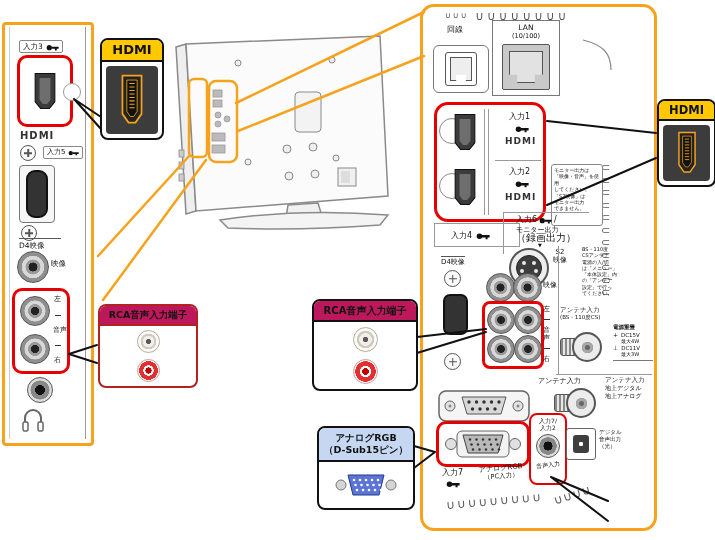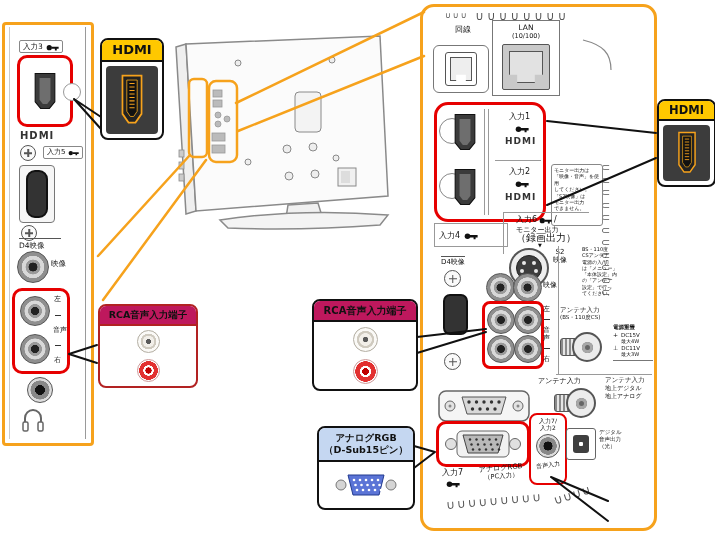--- a/index.html
+++ b/index.html
@@ -125,21 +125,21 @@
 ⊂
 ⊂
 ⊂
 ⊂
 ⊂
 ⊂
 ⊂
 ⊂
 ⊂</span>
 
-    <div class="abs t" style="left:24px;top:18px;margin-left:8px;">回線</div>
+    <div class="abs t" style="left:24px;top:18px;">回線</div>
     <div class="abs" style="left:10px;top:38px;width:54px;height:46px;border:1.5px solid #777;border-radius:6px;display:flex;align-items:center;justify-content:center;">
       <div style="width:30px;height:32px;border:1.5px solid #555;border-radius:3px;background:#fff;display:flex;align-items:center;justify-content:center;">
         <div style="width:20px;height:22px;background:#eee;border:1px solid #555;clip-path:polygon(0 0,100% 0,100% 100%,72% 100%,72% 74%,28% 74%,28% 100%,0 100%);"></div>
       </div>
     </div>
 
     <div class="abs" style="left:69px;top:13px;width:66px;height:74px;border:1.5px solid #777;border-radius:0;text-align:center;">
       <div class="t" style="font-size:7.5px;margin-top:2px;">LAN</div>
       <div class="t" style="font-size:6.5px;">(10/100)</div>
       <div style="width:46px;height:44px;margin:3px auto 0;background:#c9c9c9;border:1.5px solid #555;border-radius:2px;display:flex;align-items:center;justify-content:center;">
@@ -175,21 +175,21 @@
       <span class="abs t" style="left:68px;top:88px;font-size:9px;font-weight:bold;letter-spacing:1px;color:#333;">HDMI</span>
     </div>
 
     <div class="abs pre" style="left:128px;top:157px;width:46px;height:56px;border:1px solid #888;border-radius:3px;padding:2px;font-size:5px;line-height:6.4px;background:#fff;">モニター出力は
 「映像・音声」を使用
 してください。
 「S2映像」は
 モニター出力
 できません。</div>
 
-    <div class="abs" style="left:11px;top:216px;width:68px;height:22px;border:1px solid #999;display:flex;align-items:center;gap:4px;padding-left:4px;">
+    <div class="abs" style="left:11px;top:216px;width:68px;height:22px;border:1px solid #999;display:flex;align-items:center;gap:4px;padding-left:16px;">
       <span class="t">入力4</span>
       <svg width="14" height="9" viewBox="0 0 18 11">
           <circle cx="4.5" cy="6.5" r="3.6" fill="#111"></circle>
           <path d="M7.5 5h10v3h-2.6v2.2h-2.6V8H7.5z" fill="#111"></path>
         </svg>
     </div>
     <div class="abs" style="left:80px;top:205px;width:86px;height:42px;border-top:1px solid #999;border-left:1px solid #999;padding-left:12px;box-sizing:border-box;">
       <div class="row" style="gap:2px;margin-top:2px;">
         <span class="t">入力6</span>
         <svg width="13" height="8" viewBox="0 0 18 11">

